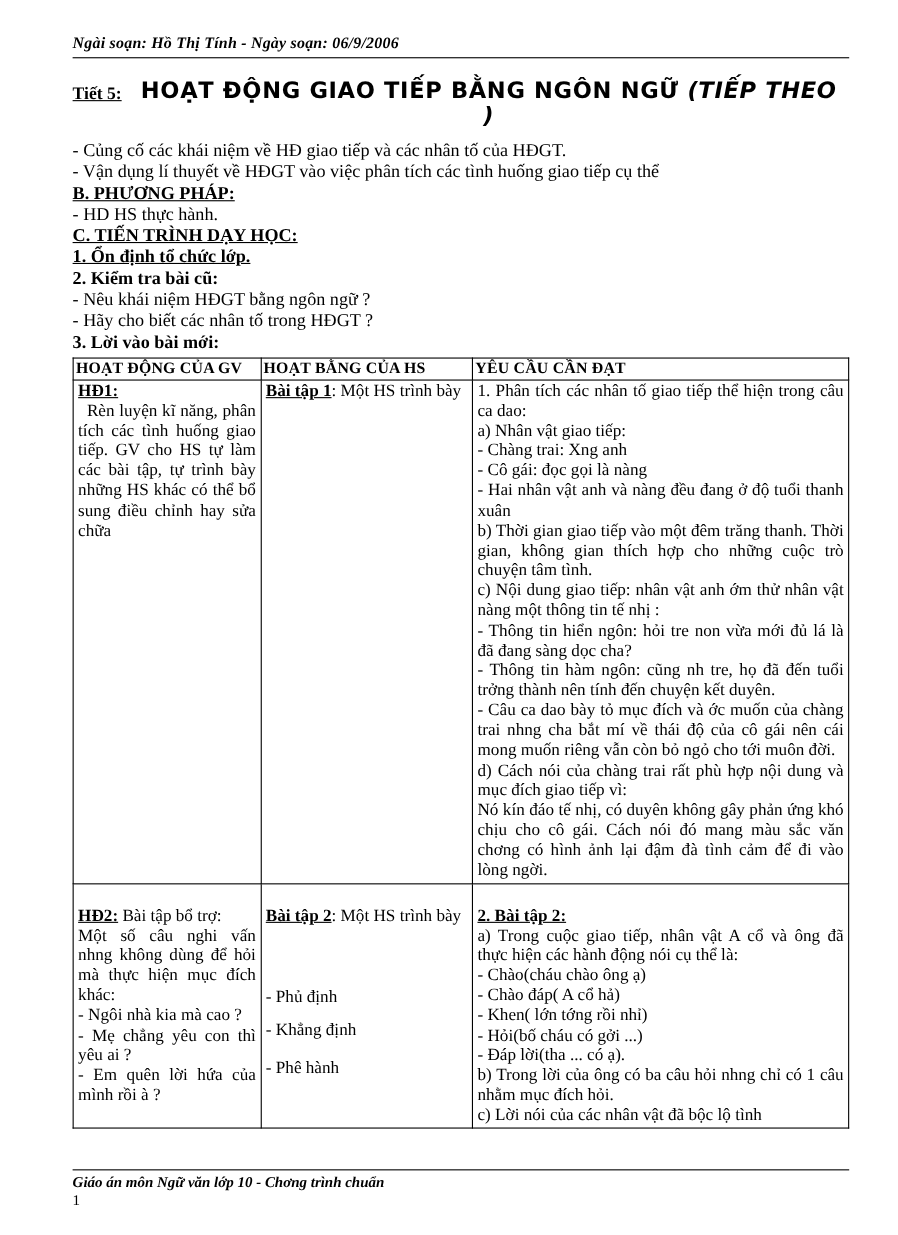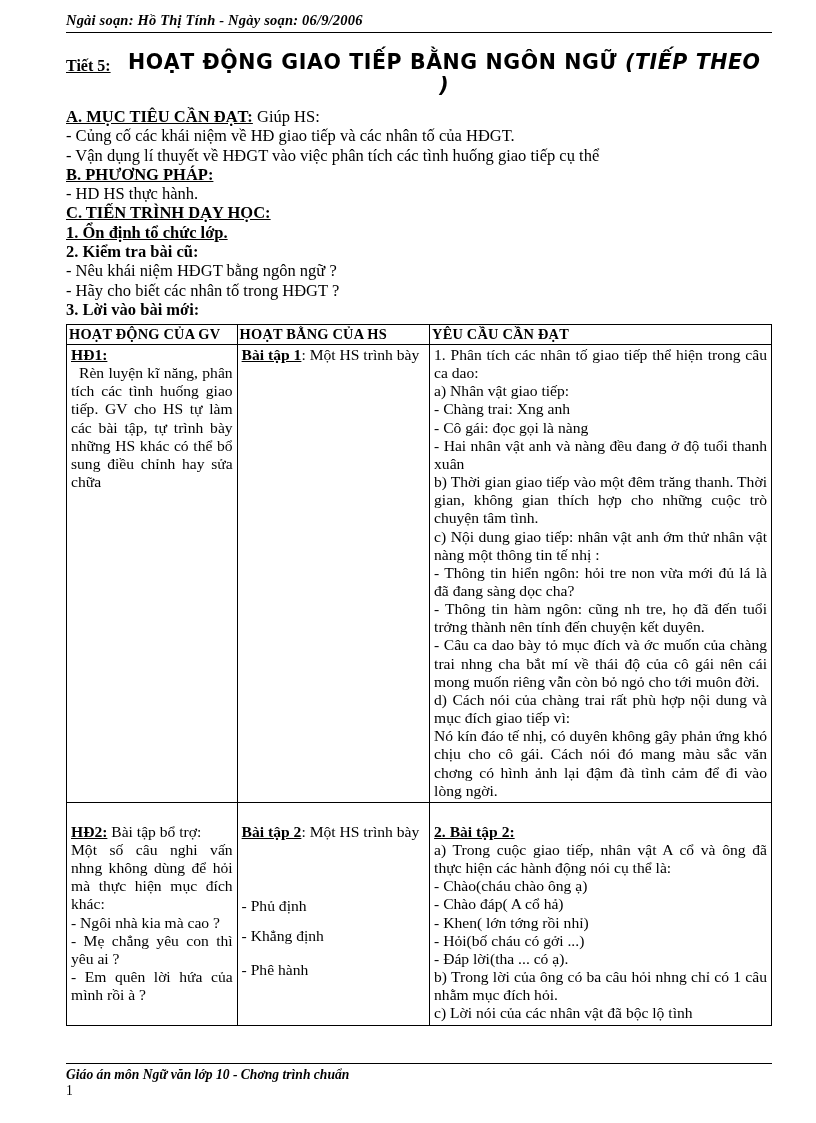--- a/index.html
+++ b/index.html
@@ -9,21 +9,21 @@
     height: 1123px;
     background: #ffffff;
     font-family: "Liberation Serif", serif;
     color: #000;
     position: relative;
   }
   .page {
     position: absolute;
     left: 0; top: 0;
     width: 816px; height: 1123px;
-    padding: 12px 44px 24px 66px;
+    padding: 32px 44px 24px 66px;
   }
   
   .hdr {
     font-family: "Liberation Serif", serif;
     font-weight: bold;
     font-style: italic;
     font-size: 14.5px;
     letter-spacing: 0.2px;
     padding-bottom: 3px;
     border-bottom: 1.6px solid #000;
@@ -120,21 +120,20 @@
 
   <div class="title-row">
     <div class="tiet">Tiết 5:</div>
     <div class="big-title">
       <span>HOẠT ĐỘNG GIAO TIẾP BẰNG NGÔN NGỮ</span>
       <span class="ital">(TIẾP THEO )</span>
     </div>
   </div>
 
   <div class="lines">
-    <div><span class="bu">A. MỤC TIÊU CẦN ĐẠT:</span><span> Giúp HS:</span></div>
     <div><span>- Củng cố các khái niệm về HĐ giao tiếp và các nhân tố của HĐGT.</span></div>
     <div><span>- Vận dụng lí thuyết về HĐGT  vào việc phân tích các tình huống giao tiếp cụ thể</span></div>
     <div><span class="bu">B. PHƯƠNG   PHÁP:</span></div>
     <div><span>- HD HS thực hành.</span></div>
     <div><span class="bu">C. TIẾN TRÌNH DẠY HỌC:</span></div>
     <div><span class="bu">1. Ổn định tổ chức lớp.</span></div>
     <div><span class="b">2. Kiểm tra bài cũ:</span></div>
     <div><span>- Nêu khái niệm HĐGT bằng ngôn ngữ ?</span></div>
     <div><span>- Hãy cho biết các nhân tố trong HĐGT ?</span></div>
     <div><span class="b">3. Lời vào bài mới:</span></div>

